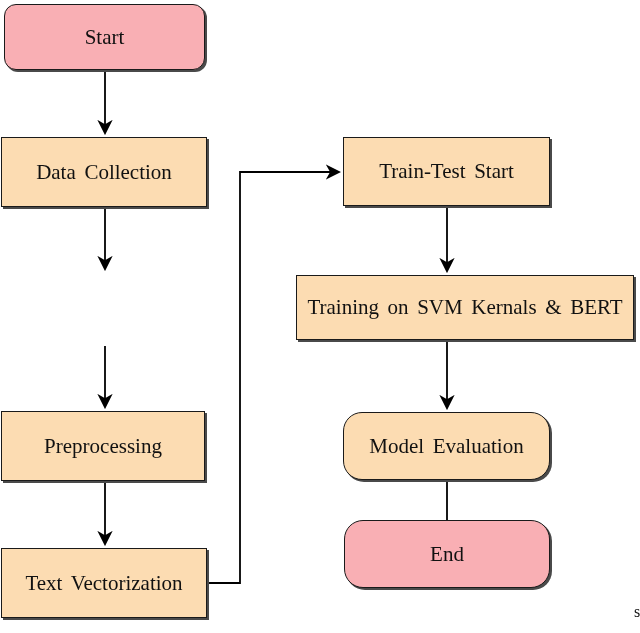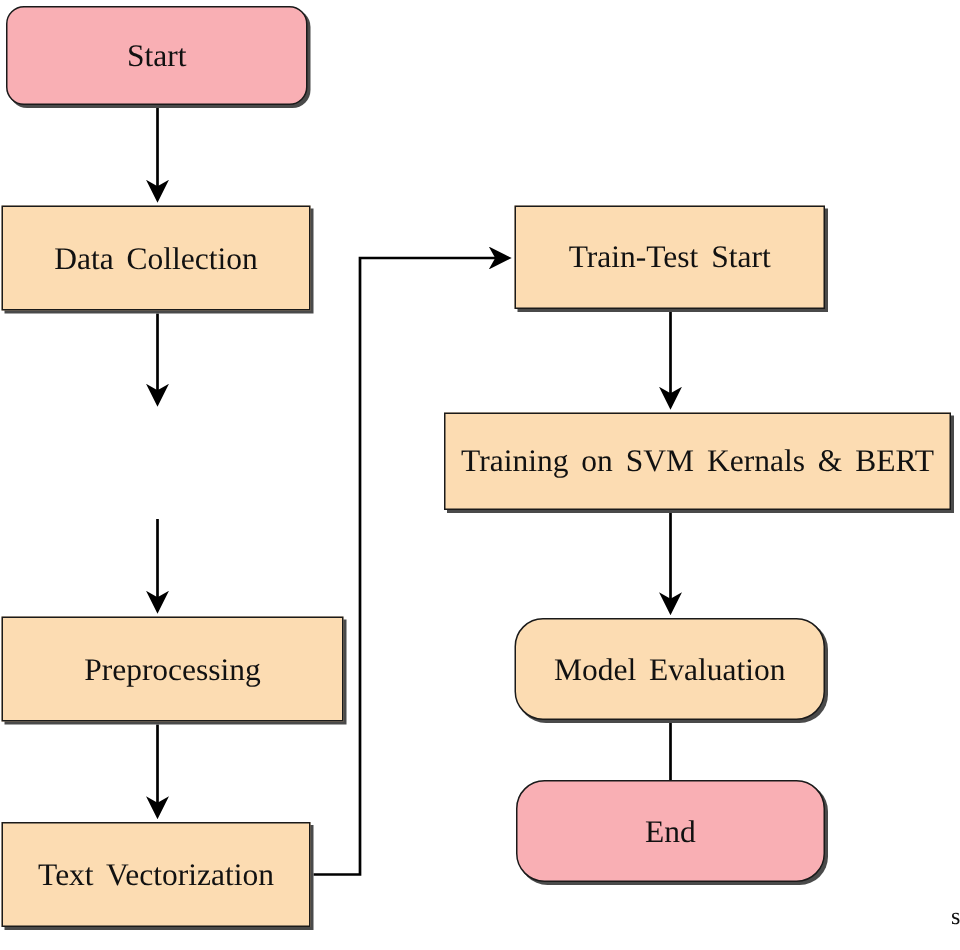--- a/index.html
+++ b/index.html
@@ -45,21 +45,21 @@
     background: #FCDCB2;
   }
   .terminator {
     background: #F9AFB4;
     border-radius: 12px;
   }
   
   .n-start            { left: 4px;   top: 4px;   width: 201px; height: 66px; }
   .n-data-collection  { left: 1px;   top: 137px; width: 206px; height: 70px; }
   .n-data-cleaning    { left: 1px;   top: 273px; width: 206px; height: 71px; }
-  .n-preprocessing    { left: 1px;   top: 411px; width: 228px; height: 70px; }
+  .n-preprocessing    { left: 1px;   top: 411px; width: 204px; height: 70px; }
   .n-text-vectorization { left: 1px; top: 548px; width: 206px; height: 70px; justify-content: center; }
   
   .n-train-test-split { left: 343px; top: 137px; width: 207px; height: 69px; }
   .n-training         { left: 268px; top: 275px; width: 338px; height: 65px; margin-left: 28px; }
   .n-model-evaluation { left: 343px; top: 412px; width: 207px; height: 68px; border-radius: 19px; }
   .n-end              { left: 344px; top: 520px; width: 206px; height: 68px; border-radius: 19px; }
 
   .caption-fragment {
     position: absolute;
     left: 634px;

